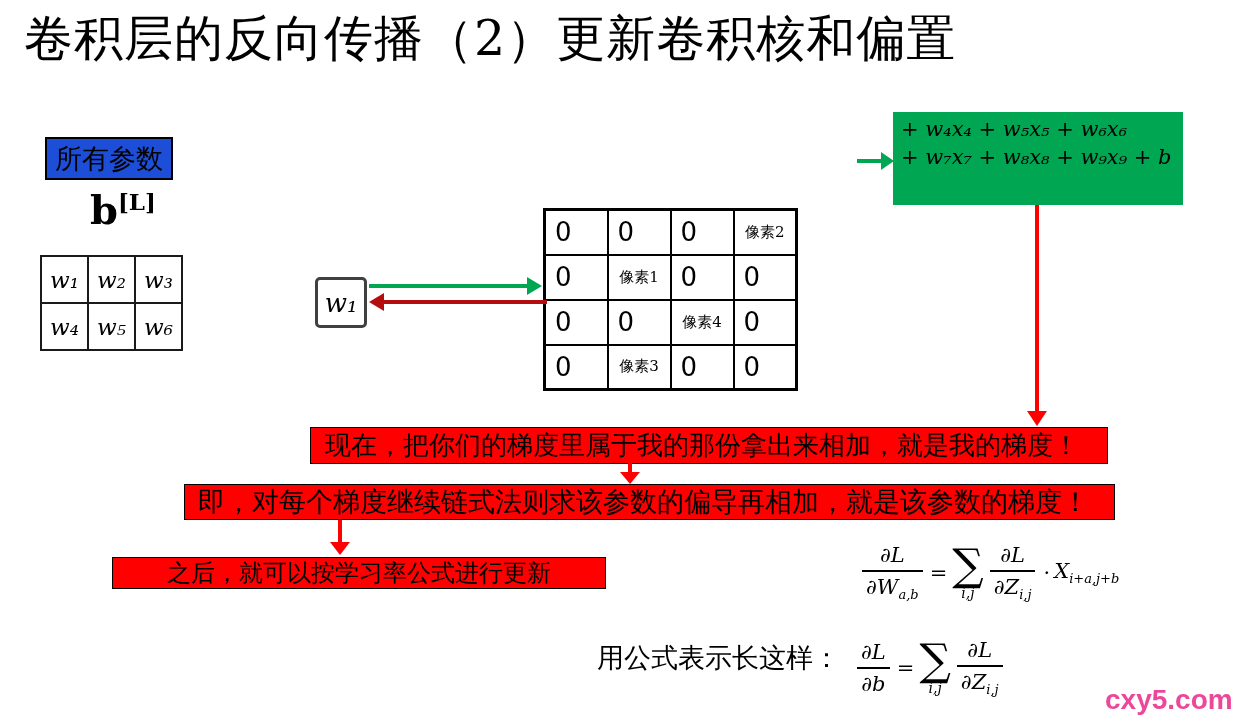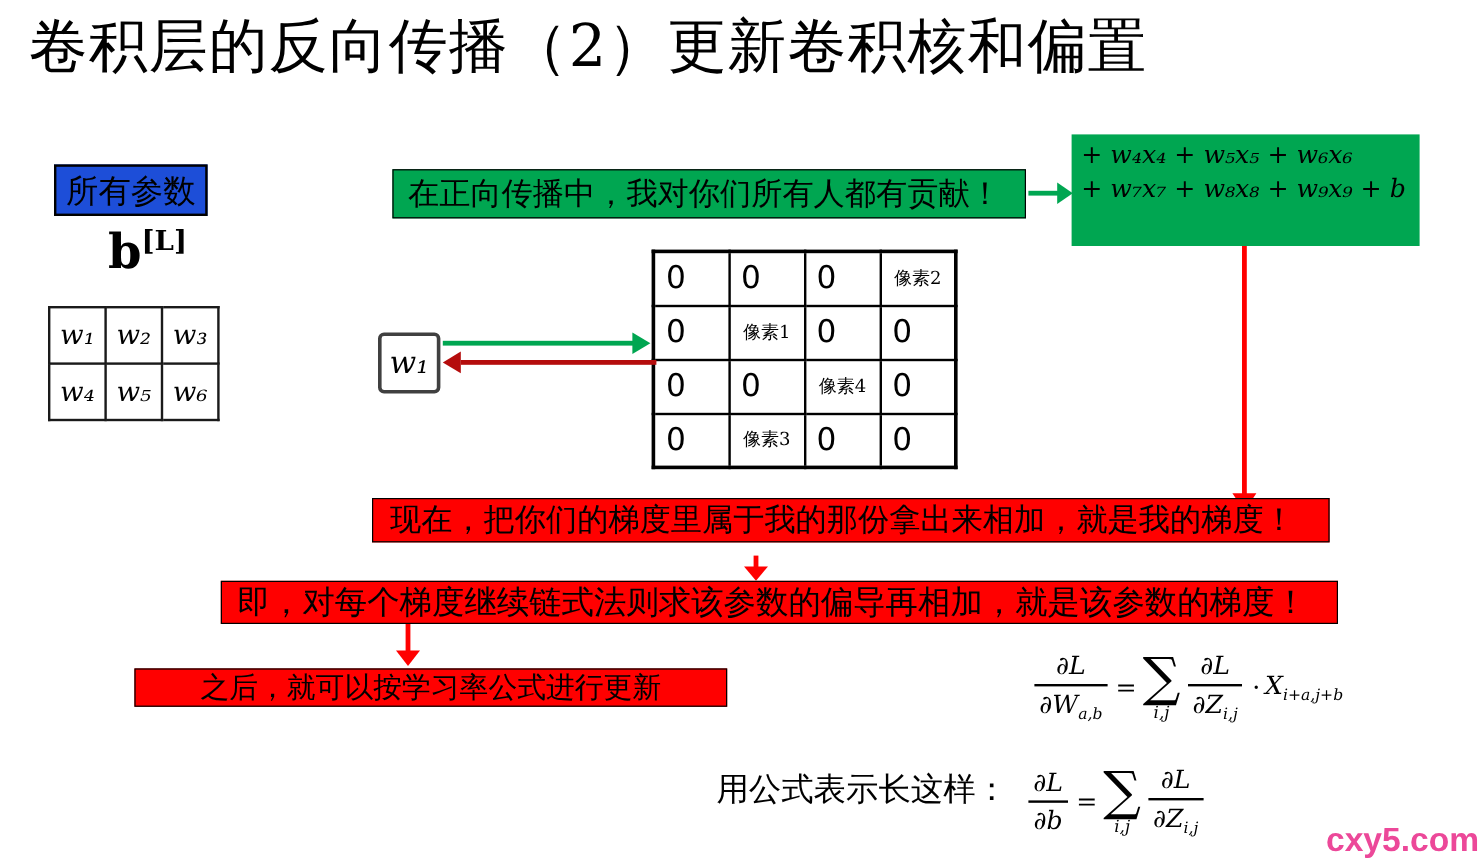--- a/index.html
+++ b/index.html
@@ -79,21 +79,21 @@
   .arr-box-down-h       { left:1027px; top:411px; border-top:15px solid #ff0000; border-left:10px solid transparent; border-right:10px solid transparent; }
   .arr-b1-b2            { left:628px; top:463px; height:10px; }
   .arr-b1-b2-h          { left:620px; top:472px; border-top:12px solid #ff0000; border-left:10px solid transparent; border-right:10px solid transparent; }
   .arr-b2-b3            { left:338px; top:520px; height:23px; }
   .arr-b2-b3-h          { left:330px; top:542px; border-top:13px solid #ff0000; border-left:10px solid transparent; border-right:10px solid transparent; }
   
   .banner-red {
     position:absolute; background:#ff0000; border:1px solid #000; color:#000;
     display:flex; align-items:center; white-space:nowrap; font-size:26px;
   }
-  .banner-1 { left:310px; top:415px; width:798px; height:37px; padding-left:14px; }
+  .banner-1 { left:310px; top:427px; width:798px; height:37px; padding-left:14px; }
   .banner-2 { left:184px; top:484px; width:931px; height:36px; padding-left:13px; font-size:27px; }
   .banner-3 { left:112px; top:557px; width:494px; height:32px; justify-content:center; font-size:24px; }
   
   .caption { position:absolute; left:597px; top:640px; font-size:27px; white-space:nowrap; }
   .math-row {
     position:absolute; display:flex; align-items:center;
     font-style:italic; font-size:21px; white-space:nowrap;
   }
   .math-f1 { left:858px; top:543px; }
   .math-f2 { left:853px; top:638px; }
@@ -129,21 +129,20 @@
       <td>w₃</td>
     </tr>
     <tr>
       <td>w₄</td>
       <td>w₅</td>
       <td>w₆</td>
     </tr>
   </tbody>
     </table>
 
-  <div class="banner-green">在正向传播中，我对你们所有人都有贡献！</div>
   <div class="shaft-h green-bg arr-banner-to-box"></div>
   <div class="head arr-banner-to-box-h"></div>
 
   <div class="formula-box">
     <div>+ w₄x₄ + w₅x₅ + w₆x₆</div>
     <div>+ w₇x₇ + w₈x₈ + w₉x₉ + b</div>
   </div>
 
   <div class="shaft-v red-bg arr-box-down"></div>
   <div class="head arr-box-down-h"></div>

